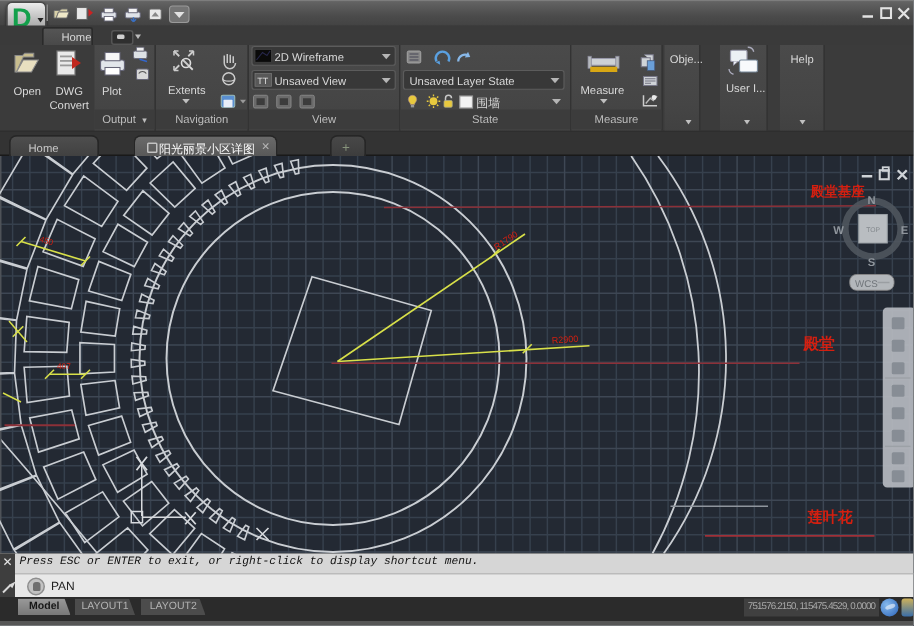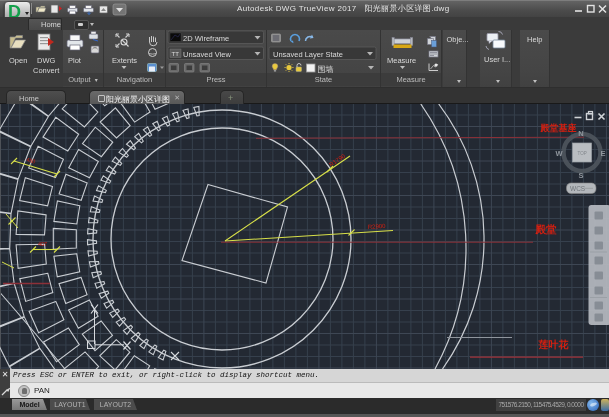--- a/index.html
+++ b/index.html
@@ -81,41 +81,40 @@
     <rect x="49.5" y="6" width="10" height="4" rx="1" fill="#dfe3e8" stroke="#667" stroke-width="0.7"></rect>
     <rect x="51.5" y="3.5" width="6" height="3" fill="#f4f4f4" stroke="#667" stroke-width="0.6"></rect>
     <path d="M55 9.5v3m0 0l-1.7-1.7m1.7 1.7l1.7-1.7" stroke="#3a6fc0" stroke-width="1" fill="none"></path>
 
     <rect x="65.5" y="4" width="8" height="7" rx="1" fill="#e8e8e8" stroke="#666" stroke-width="0.7"></rect>
     <path d="M67 9l2.5-3 2.5 3Z" fill="#888"></path>
 
     <rect x="79" y="2" width="13" height="11" rx="2" fill="#747474" stroke="#9a9a9a" stroke-width="0.7"></rect>
     <path d="M82 6h7l-3.5 4Z" fill="#e2e2e2"></path>
   </svg>
-  <div class="abs" id="title-text">Autodesk DWG TrueView 2017&nbsp;&nbsp;&nbsp;阳光丽景小区详图.dwg</div>
   <svg class="abs" style="left:572px;top:3px" width="36" height="11" viewBox="0 0 36 11">
     <line x1="3" y1="8" x2="10" y2="8" stroke="#e2e2e2" stroke-width="1.6"></line>
     <rect x="15.5" y="2.5" width="6.5" height="6.5" fill="none" stroke="#e2e2e2" stroke-width="1.4"></rect>
     <path d="M27 2.5l7 7M34 2.5l-7 7" stroke="#e2e2e2" stroke-width="1.5"></path>
   </svg>
 
   <div class="abs" id="tabrow"></div>
   <div class="abs" id="hometab">Home</div>
   <div class="abs" id="minibox"></div>
   <div class="abs" id="minicaret"></div>
 
   <div class="abs" id="ribbon">
     <div class="panel" style="left:63px;width:41px;">
       <div class="plabel">Output&nbsp;&nbsp;<span style="font-size:6px">▾</span></div>
     </div>
     <div class="panel" style="left:104px;width:62px;">
       <div class="plabel">Navigation</div>
     </div>
     <div class="panel" style="left:166px;width:101px;">
-      <div class="plabel">Press</div>
+      <div class="plabel">View</div>
     </div>
     <div class="panel" style="left:267px;width:114px;">
       <div class="plabel">State</div>
     </div>
     <div class="panel" style="left:381px;width:61px;">
       <div class="plabel">Measure</div>
     </div>
     <div class="panel" style="left:443px;width:24px;">
       <div class="caret" style="left:14px;bottom:4px;"></div>
     </div>

